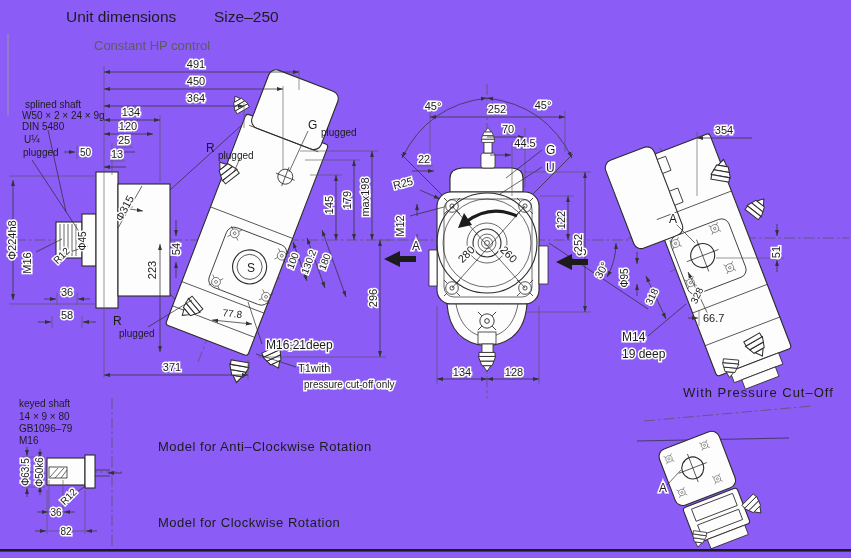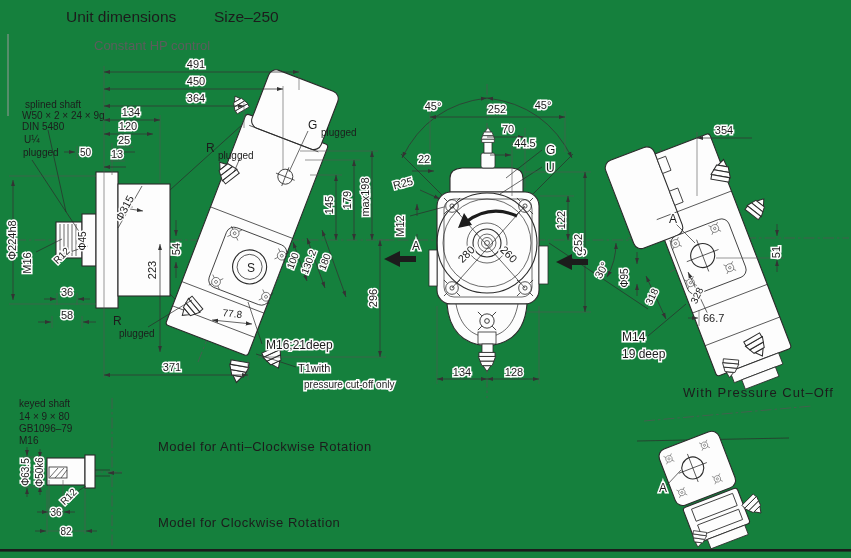--- a/index.html
+++ b/index.html
@@ -1,16 +1,16 @@
 <!DOCTYPE html>
 <html><head>
 <meta charset="utf-8">
 <style>
   html,body{margin:0;padding:0;background:#ffffff;}
-  #stage{position:relative;width:851px;height:558px;background:#15803d;overflow:hidden;
+  #stage{position:relative;width:851px;height:558px;background:#8b5cf6;overflow:hidden;
          font-family:"Liberation Sans","DejaVu Sans",sans-serif;}
   svg text{font-family:"Liberation Sans","DejaVu Sans",sans-serif;font-size:11px;fill:#1c1c1c;}
   .m{text-anchor:middle;}
   .t15{font-size:15.5px;}
   .t13{font-size:13px;}
   .t12{font-size:12px;}
   .sm{font-size:10px;}
   .gray{fill:#5c5c5c;}
   .halo{paint-order:stroke;stroke:#fdfdfd;stroke-width:3px;}
   .ln{fill:none;stroke:#2b2b2b;stroke-width:1.1;}

